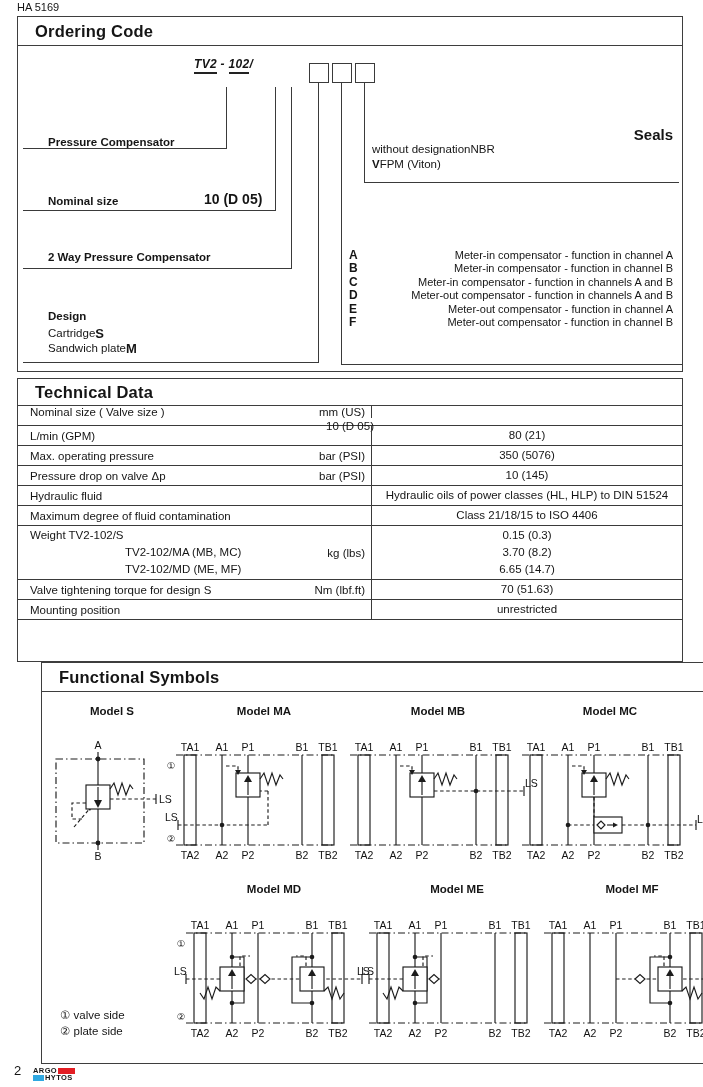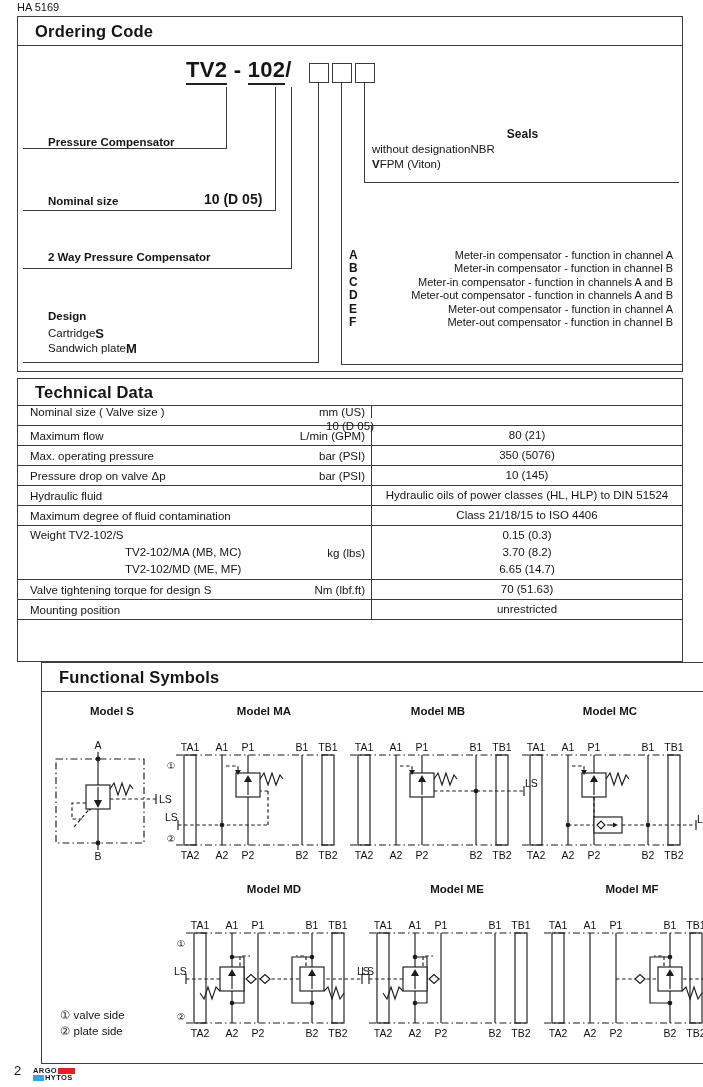--- a/index.html
+++ b/index.html
@@ -5,21 +5,21 @@
   html,body{margin:0;padding:0;background:#fff;}
   body{font-family:"Liberation Sans",sans-serif;color:#151515;}
   .page{position:relative;width:703px;height:1087px;background:#fff;overflow:hidden;}
   .abs{position:absolute;}
   .frame{position:absolute;border:1.8px solid #3e3e3e;background:#fff;box-sizing:border-box;}
   .tbar{border-bottom:1.8px solid #3e3e3e;font-weight:bold;font-size:16.5px;padding:5px 0 4px 17px;box-sizing:border-box;letter-spacing:.2px;}
   .cl{position:absolute;background:#3a3a3a;}
   .lb{position:absolute;font-size:11.5px;white-space:nowrap;}
   .bold{font-weight:bold;}
   .doccode{position:absolute;left:17px;top:1px;font-size:11px;}
-  .code{position:absolute;left:168px;top:40px;font-size:22px;font-weight:bold;letter-spacing:.3px;}
+  .code{position:absolute;left:176px;top:40px;font-size:12px;font-weight:bold;letter-spacing:.3px;font-style:italic;}
   .u{border-bottom:2px solid #222;padding-bottom:1px;}
   .codebox{position:absolute;width:20px;height:20px;border:1.6px solid #3a3a3a;box-sizing:border-box;background:#fff;}
   
   .srow,.mrow,.drow{display:flex;justify-content:flex-start;font-size:11.5px;line-height:15px;}
   .mrow{line-height:13.4px;font-size:11px;}
   .mcode{font-weight:bold;font-size:12px;width:16px;}
   .mdesc{text-align:right;flex:1;}
   
   .trow{display:flex;border-bottom:1px solid #3a3a3a;font-size:11.5px;box-sizing:border-box;}
   .tl{width:354px;border-right:1px solid #3a3a3a;display:flex;box-sizing:border-box;padding:0 6px 0 12px;align-items:center;}
@@ -84,21 +84,21 @@
           <span>Cartridge</span>
           <span class="bold" style="font-size: 13px;">S</span>
         </div>
         <div class="drow">
           <span>Sandwich plate</span>
           <span class="bold" style="font-size: 13px;">M</span>
         </div>
       </div>
 
     <div class="abs" style="left:354px;top:110px;width:301px;">
-      <div class="bold" style="text-align:center;font-size:12px;line-height:15px;">Seals</div>
+      <div class="bold" style="text-align:right;font-size:15px;line-height:15px;">Seals</div>
       <div id="seal-rows">
           <div class="srow">
             <span>without designation</span>
             <span>NBR</span>
           </div>
           <div class="srow">
             <span class="bold">V</span>
             <span>FPM (Viton)</span>
           </div>
         </div>
@@ -141,21 +141,20 @@
           <div class="tl">
             <div class="tn">Nominal size ( Valve size )</div>
             <div class="tu">mm (US)</div>
           </div>
           <div class="tv">
             <div>10 (D 05)</div>
           </div>
         </div>
         <div class="trow" style="height: 20px;">
           <div class="tl">
-            <div class="tn">Maximum flow</div>
             <div class="tu">L/min (GPM)</div>
           </div>
           <div class="tv">
             <div>80 (21)</div>
           </div>
         </div>
         <div class="trow" style="height: 20px;">
           <div class="tl">
             <div class="tn">Max. operating pressure</div>
             <div class="tu">bar (PSI)</div>

